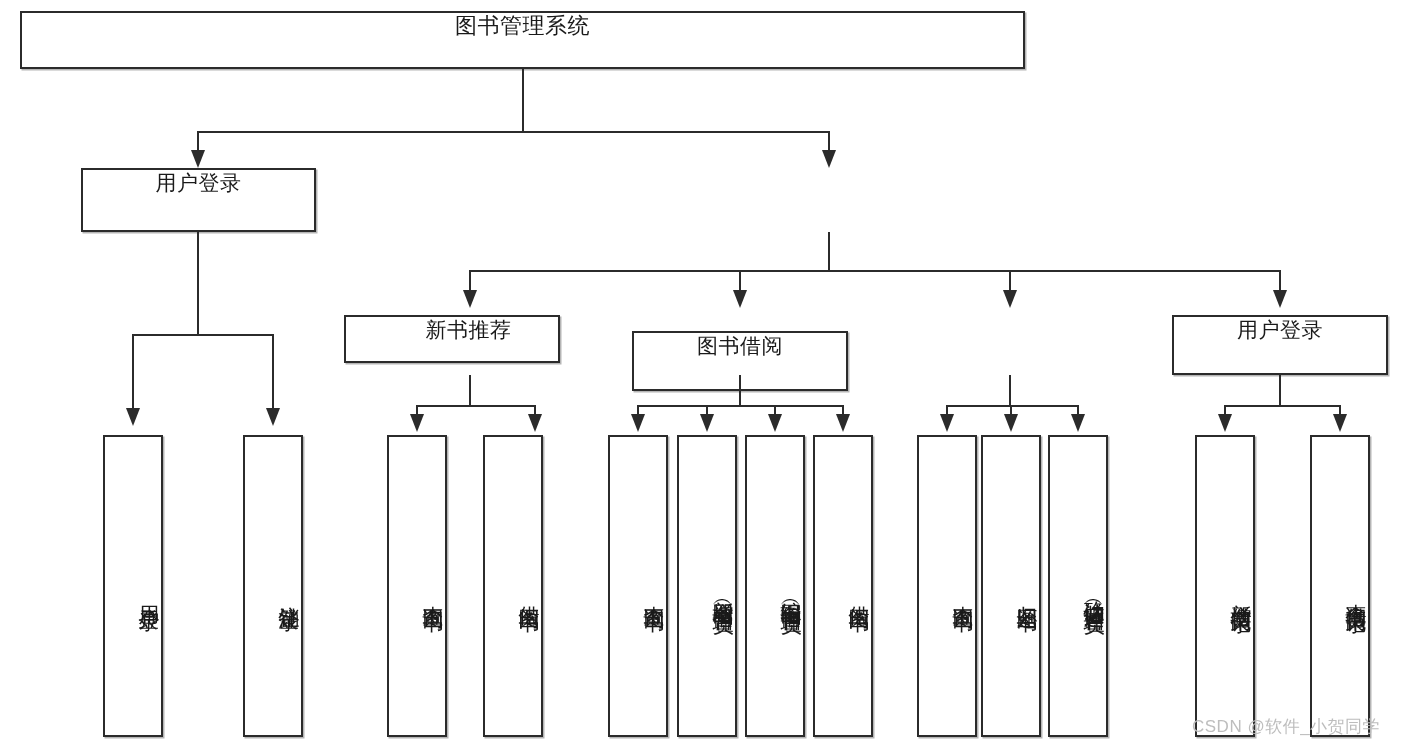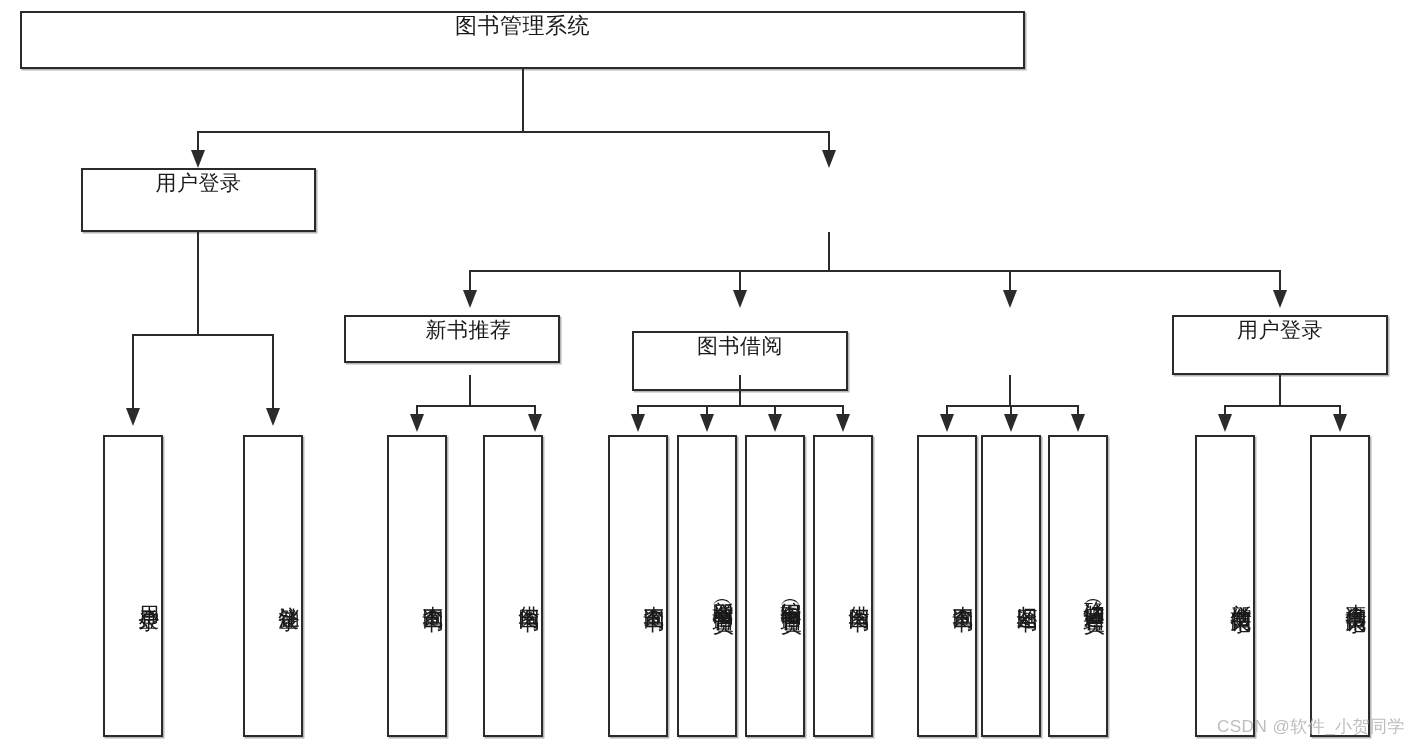--- a/index.html
+++ b/index.html
@@ -205,15 +205,15 @@
     <span class="vtext">确认归还（管理员）</span>
   </div>
 
   <div class="node vertical" style="left:1195px; top:435px; width:60px; height:302px;">
     <span class="vtext">新增借阅记录</span>
   </div>
   <div class="node vertical" style="left:1310px; top:435px; width:60px; height:302px;">
     <span class="vtext">查询借阅记录</span>
   </div>
 
-  <div class="watermark" style="left:1192px; top:715px;margin-left:25px;">CSDN @软件_小贺同学</div>
+  <div class="watermark" style="left:1192px; top:715px;">CSDN @软件_小贺同学</div>
 
 </div>
 
 </body></html>

